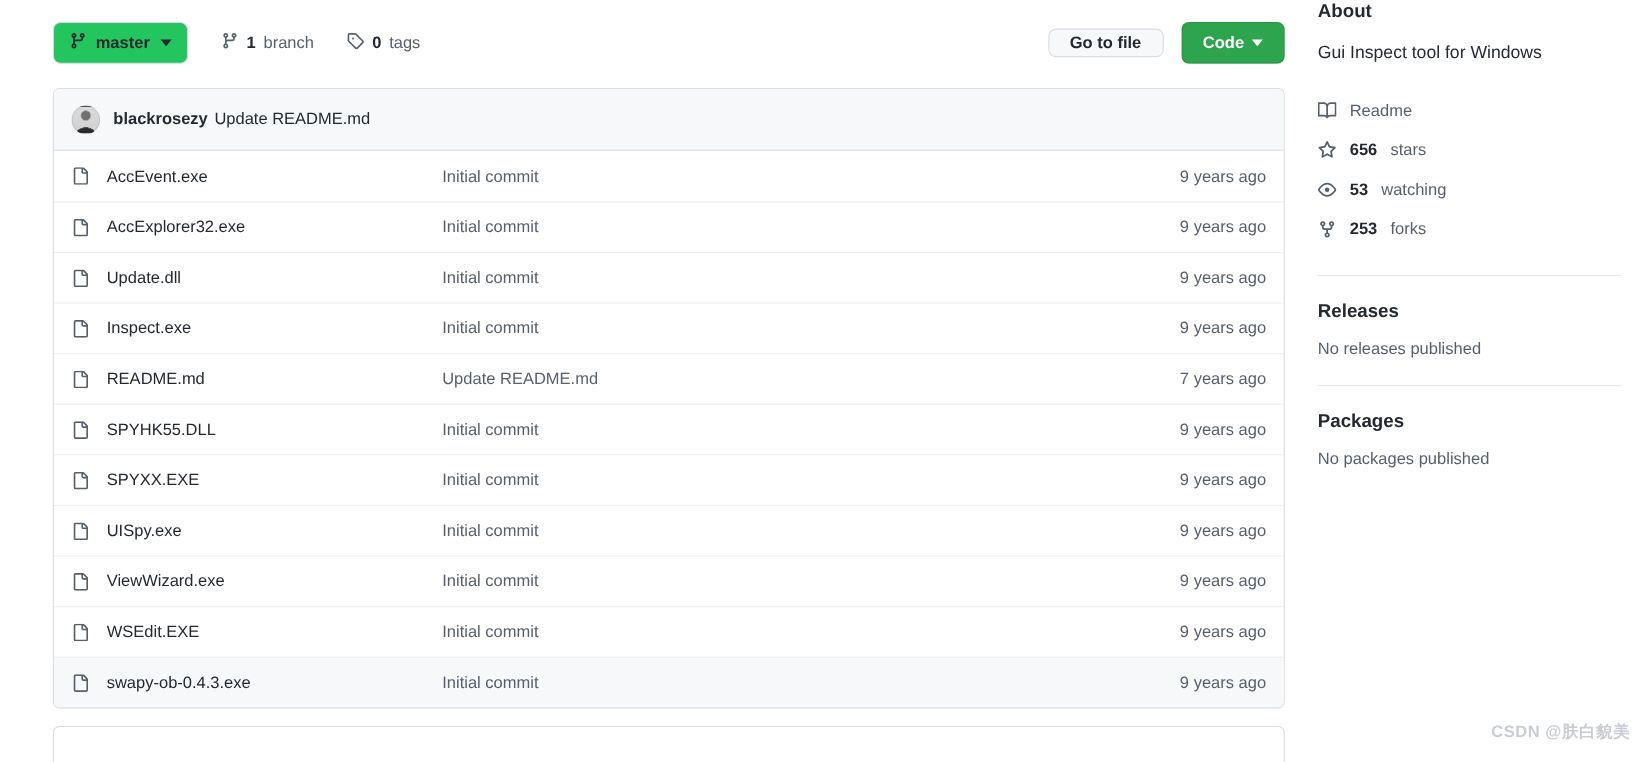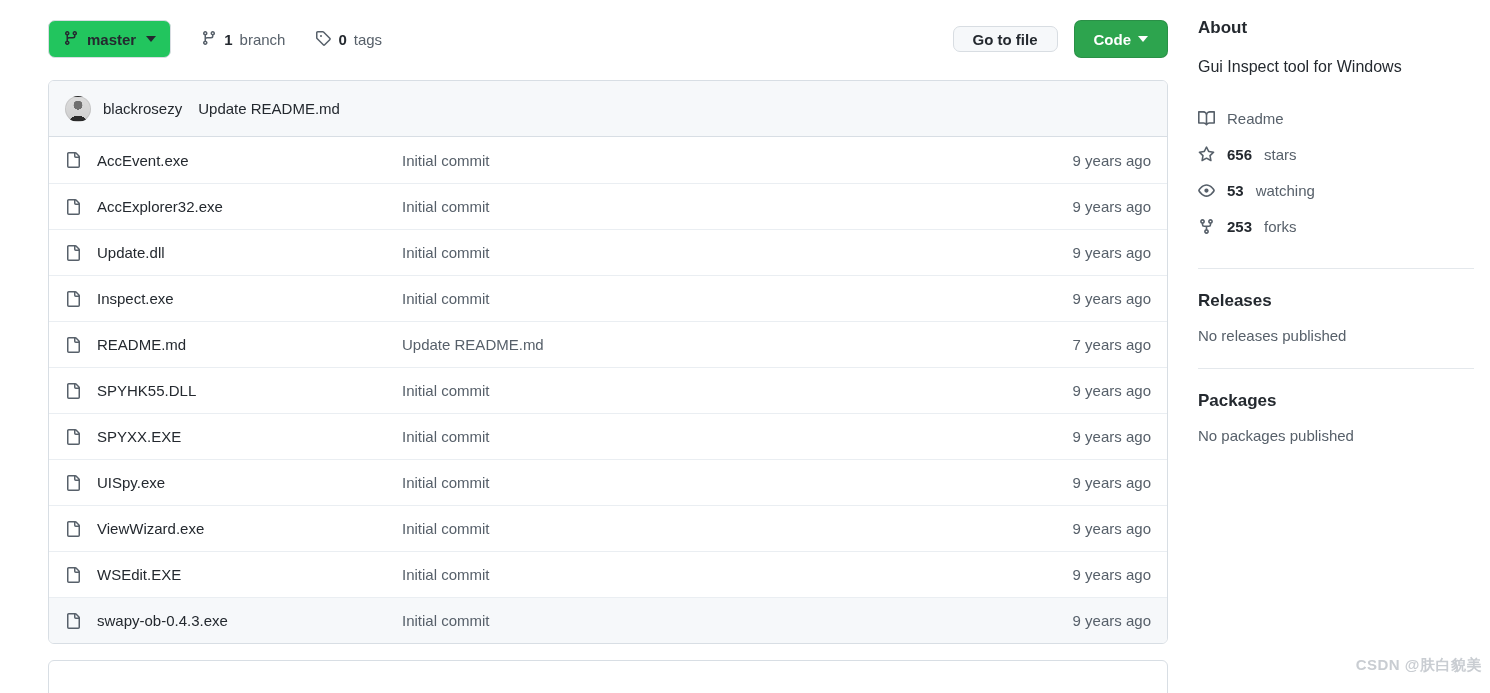--- a/index.html
+++ b/index.html
@@ -128,25 +128,25 @@
     border-radius: 50%;
     flex: 0 0 auto;
     margin-right: 12px;
     background:
       radial-gradient(circle at 50% 34%, #6f6f6f 0 22%, transparent 23%),
       radial-gradient(ellipse 62% 42% at 50% 104%, #2b2b2b 0 60%, transparent 61%),
       linear-gradient(#dcdcdc, #cfcfcf);
     border: 1px solid rgba(0,0,0,.08);
   }
   .commit-author {
-    font-weight: normal;
-    font-size: 15px;
-    color: #24292f;
-    cursor: pointer;
-    margin-right: 16px;
+    font-weight: bold;
+    font-size: 15px;
+    color: #24292f;
+    cursor: pointer;
+    margin-right: 6px;
   }
   .commit-msg {
     font-size: 15px;
     color: #24292f;
     cursor: pointer;
   }
   .commit-right {
     margin-left: auto;
     display: flex;
     align-items: center;
@@ -218,21 +218,20 @@
     border-radius: 6px;
     height: 60px;
     background: #ffffff;
   }
 
   
   .sidebar {
     width: 322px;
     flex: 0 0 auto;
     padding-left: 30px;
-    padding-top: 18px;
     padding-right: 16px;
   }
   .side-title {
     font-size: 17px;
     font-weight: bold;
     color: #24292f;
     margin-bottom: 18px;
   }
   .side-desc {
     font-size: 16px;

